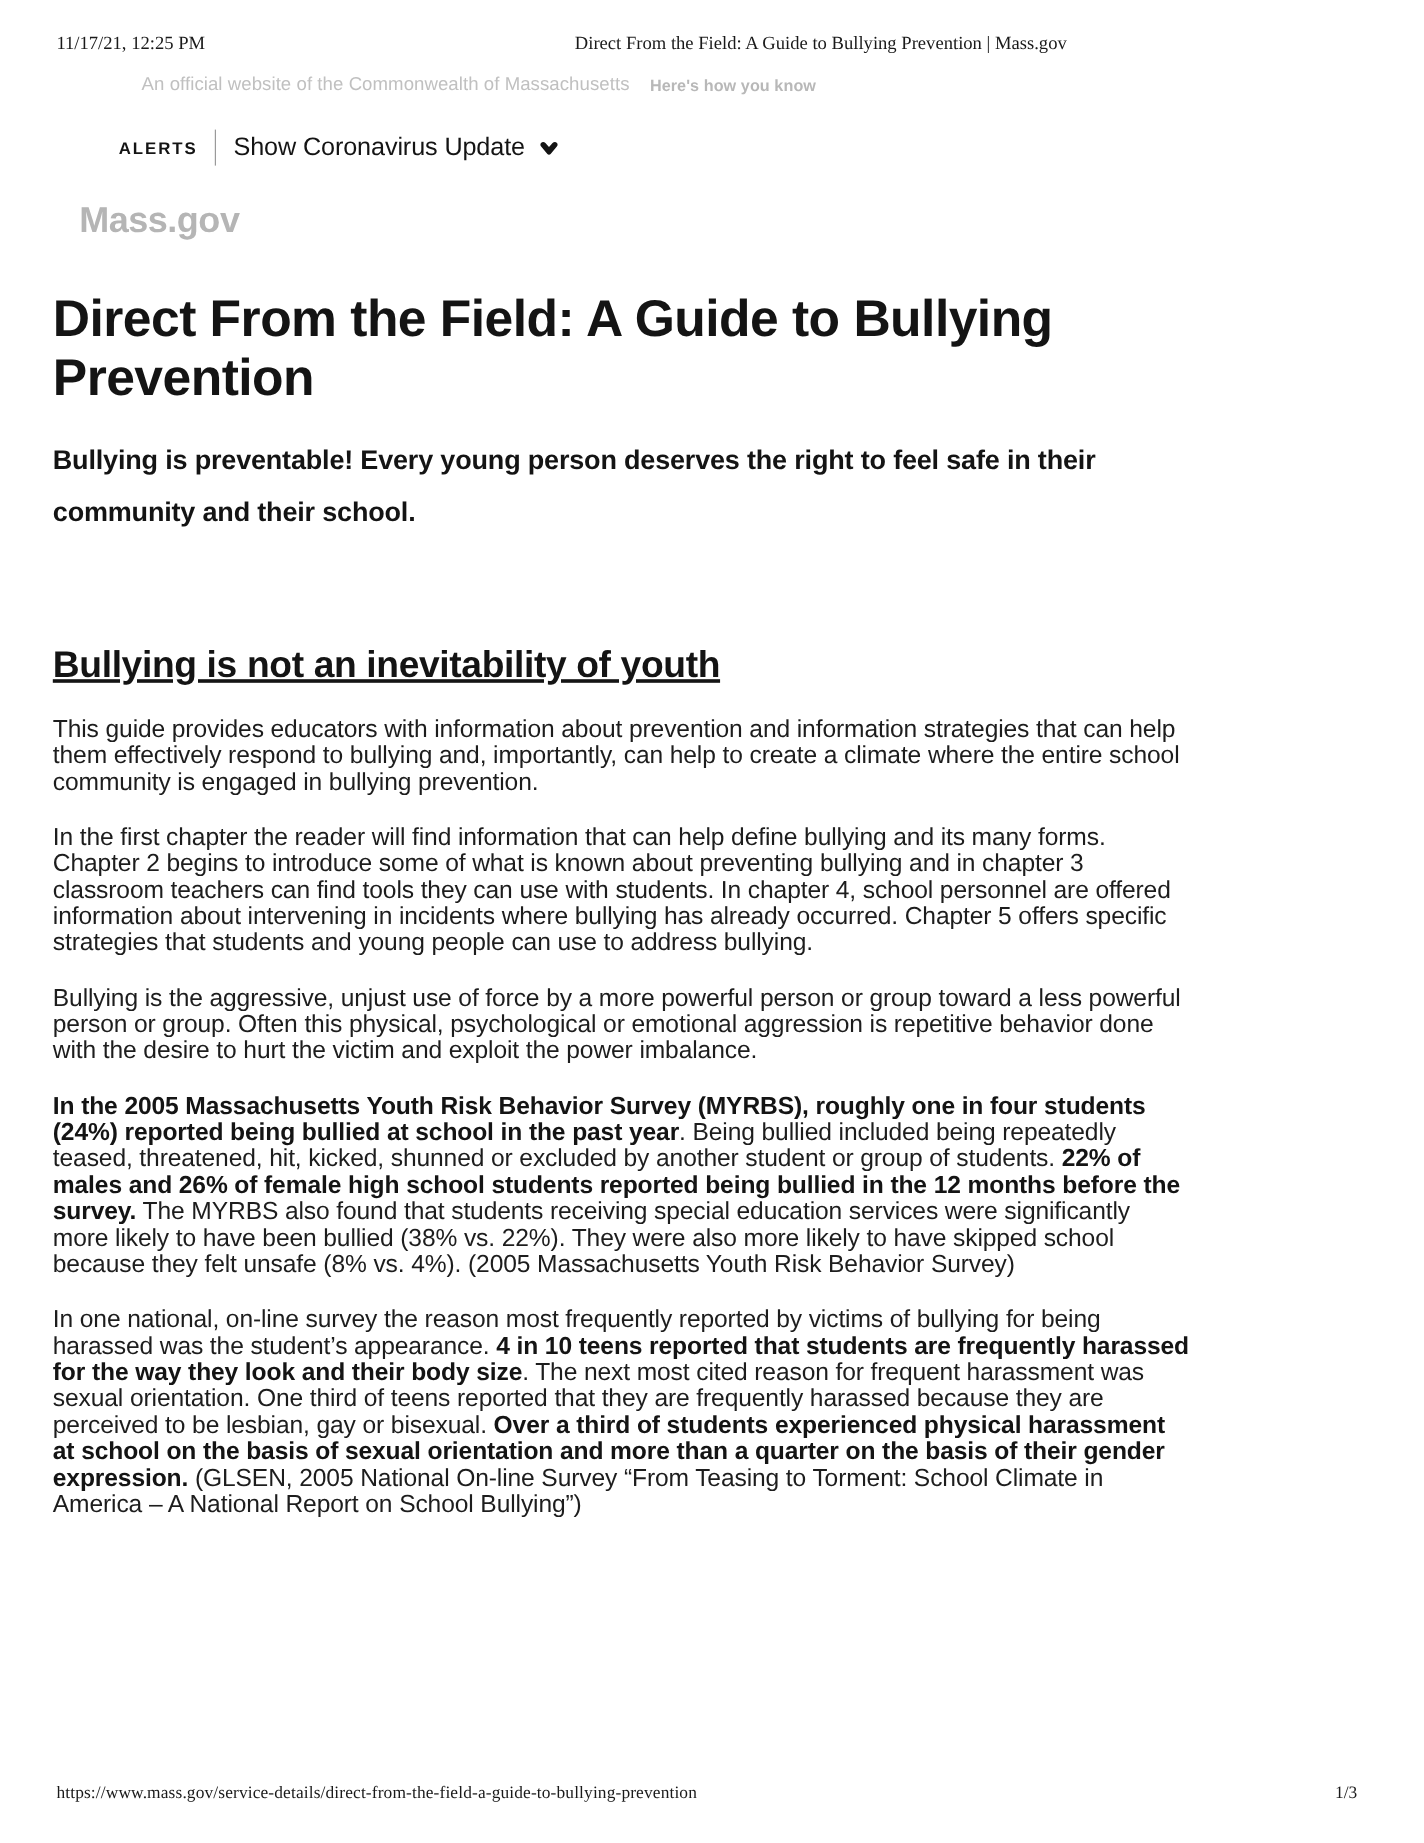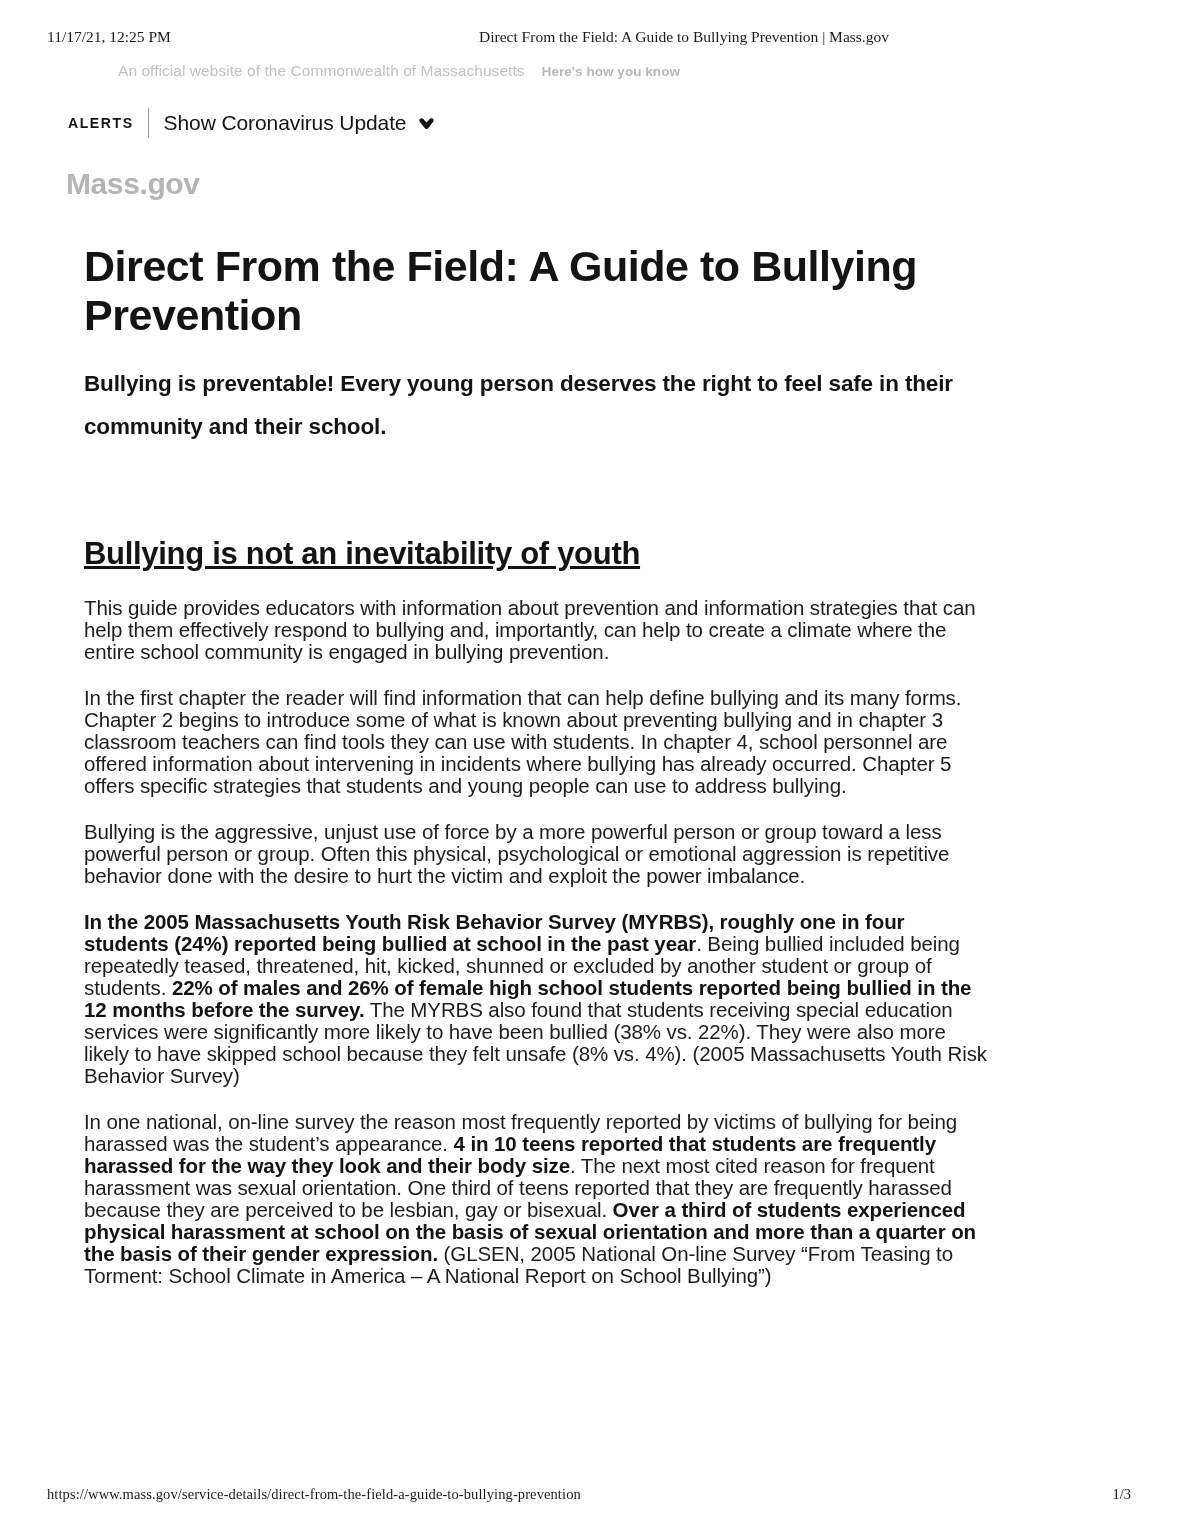--- a/index.html
+++ b/index.html
@@ -88,21 +88,21 @@
   .official-banner .ob-link {
     font-size: 13.5px;
     color: #b8b8b8;
     font-weight: 700;
     letter-spacing: 0.05px;
     cursor: pointer;
   }
 
   .alerts-bar {
     margin-top: 20px;
-    padding-left: 68px;
+    padding-left: 99px;
     height: 34px;
     display: flex;
     align-items: center;
   }
   .alerts-label {
     font-size: 14px;
     font-weight: 700;
     letter-spacing: 1.6px;
     color: #141414;
     padding-right: 14px;
@@ -142,21 +142,21 @@
   .brand .brand-text {
     font-size: 30px;
     font-weight: 700;
     color: #b5b5b5;
     letter-spacing: -0.4px;
     cursor: pointer;
   }
 
   
   .article {
-    padding-left: 84px;
+    padding-left: 44px;
     padding-right: 70px;
     margin-top: 36px;
   }
 
   h1.title {
     margin: 0;
     font-size: 43px;
     line-height: 49px;
     font-weight: 700;
     color: #141414;

